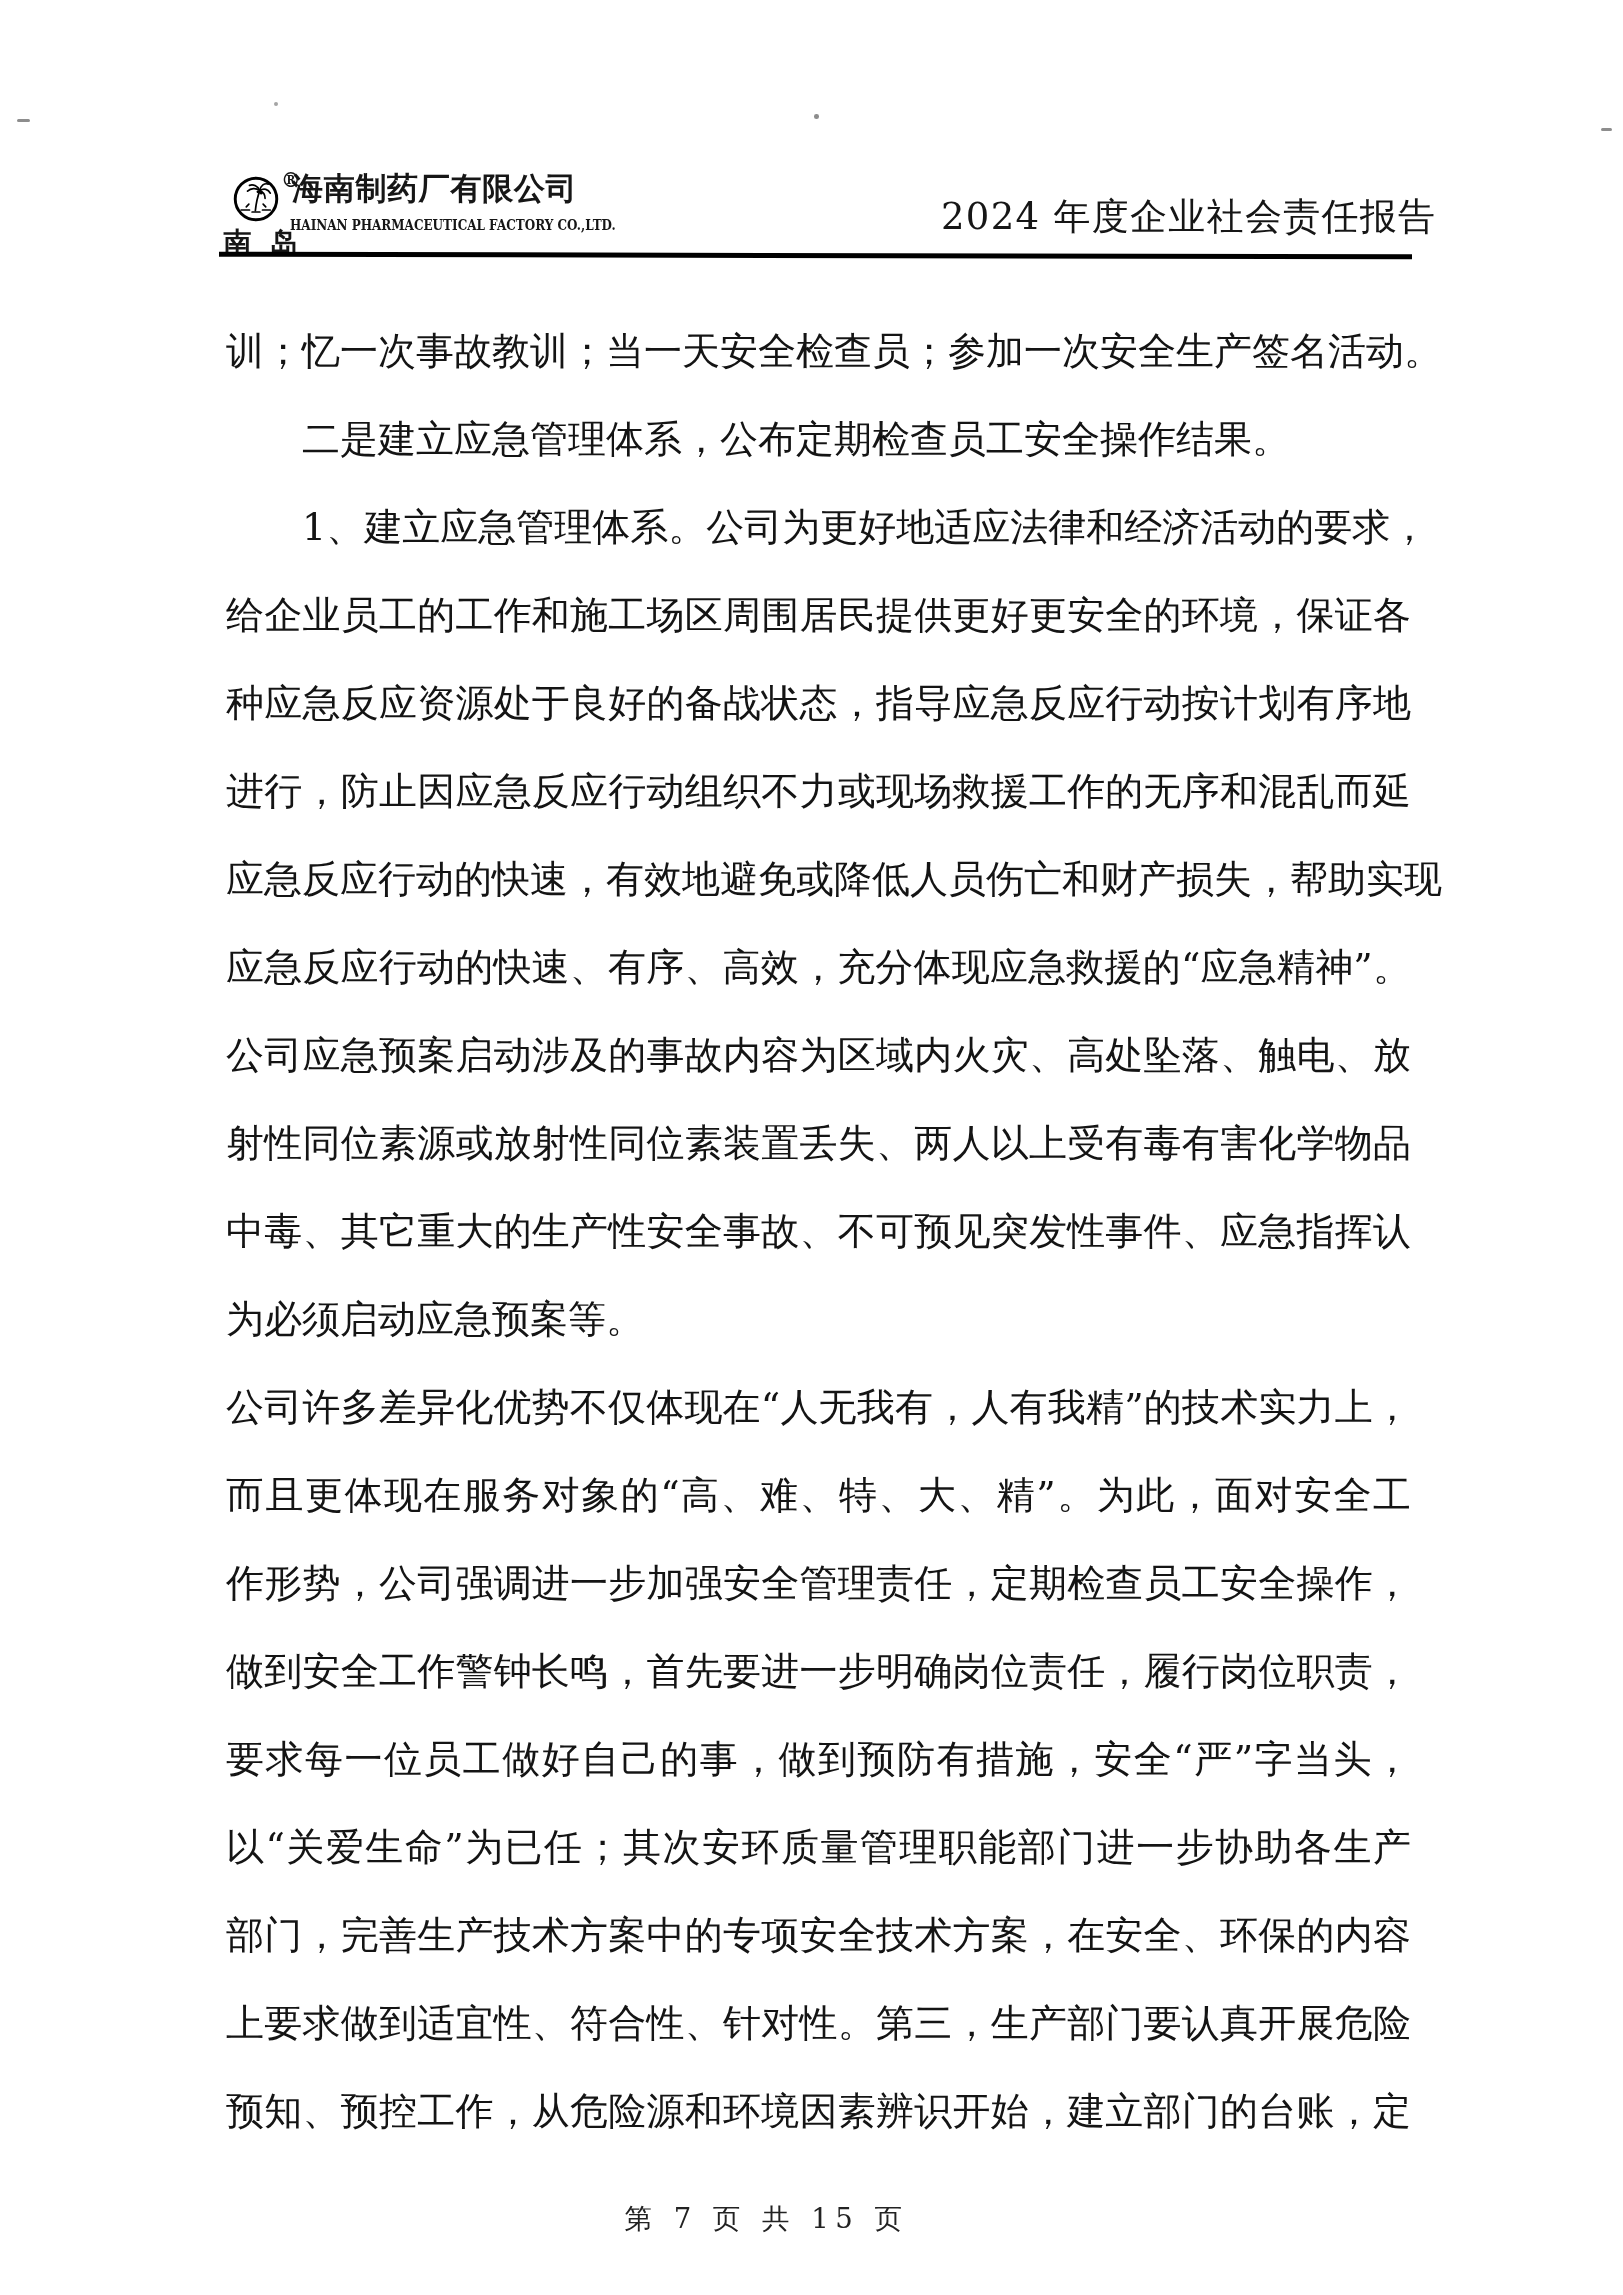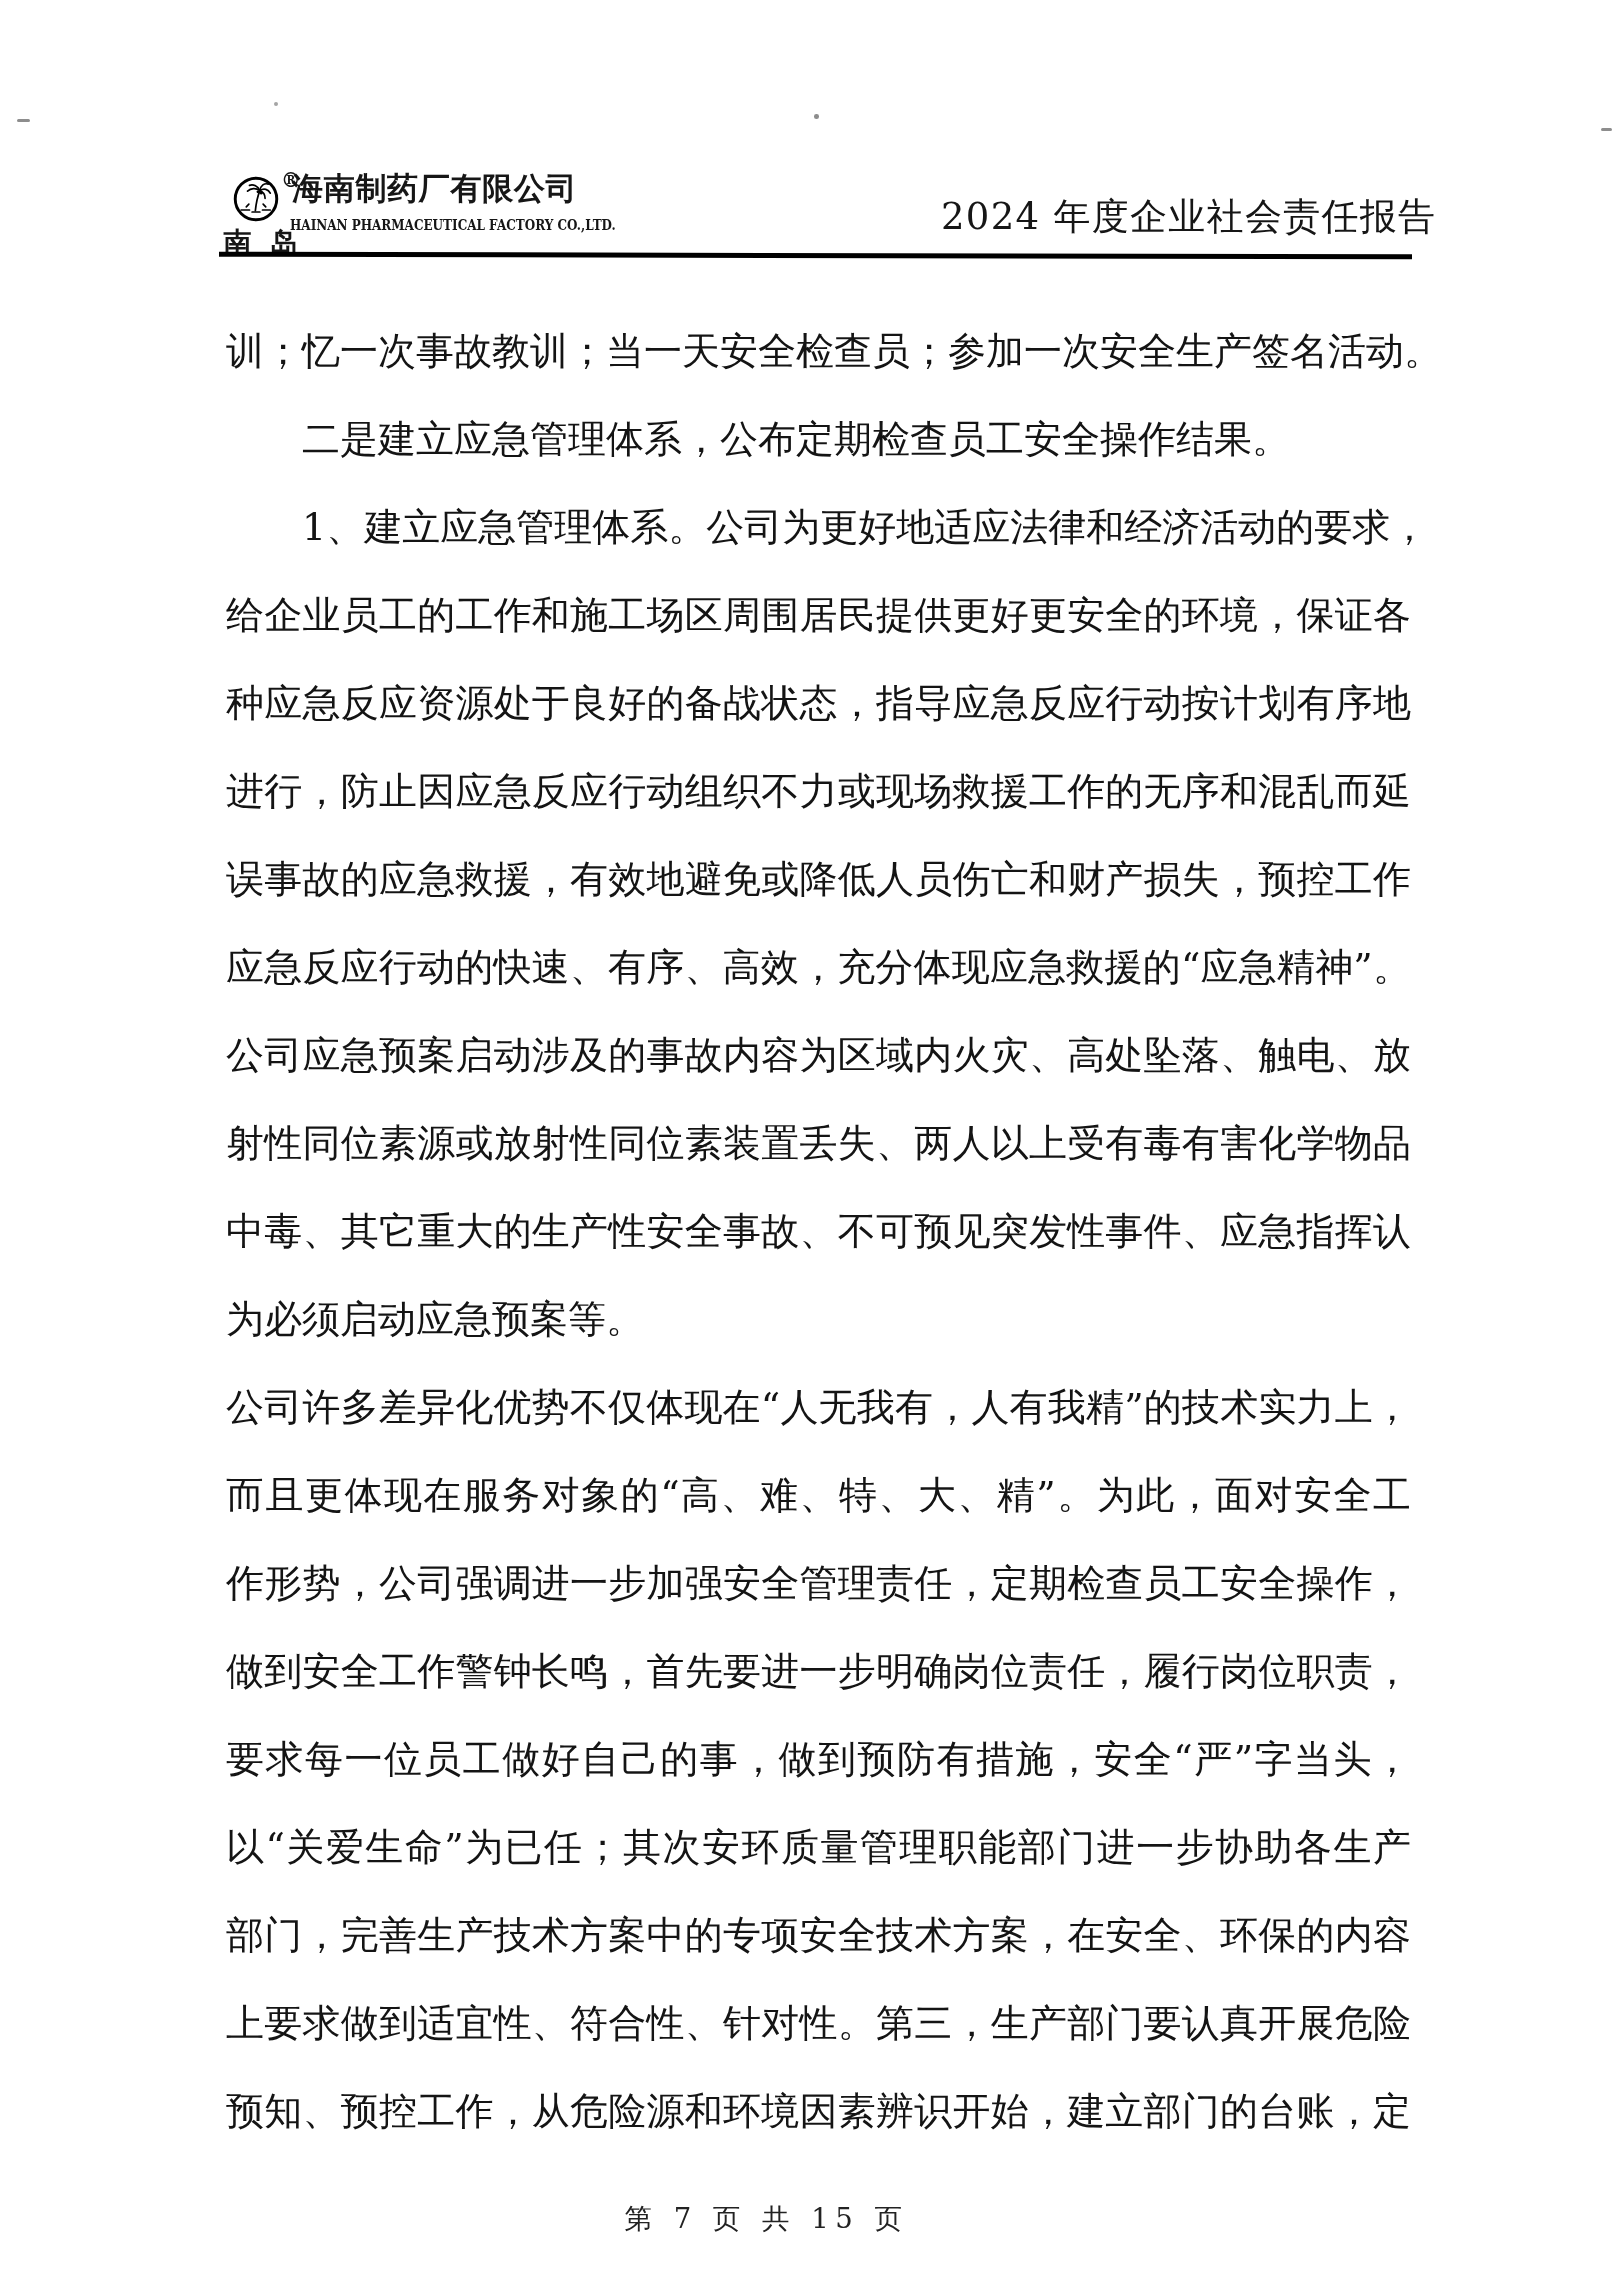--- a/index.html
+++ b/index.html
@@ -110,21 +110,21 @@
 
   <div class="header-rule"></div>
 
   <div class="body-text">
     <div class="line">训；忆一次事故教训；当一天安全检查员；参加一次安全生产签名活动。</div>
     <div class="line indent short">二是建立应急管理体系，公布定期检查员工安全操作结果。</div>
     <div class="line indent">1、建立应急管理体系。公司为更好地适应法律和经济活动的要求，</div>
     <div class="line">给企业员工的工作和施工场区周围居民提供更好更安全的环境，保证各</div>
     <div class="line">种应急反应资源处于良好的备战状态，指导应急反应行动按计划有序地</div>
     <div class="line">进行，防止因应急反应行动组织不力或现场救援工作的无序和混乱而延</div>
-    <div class="line">误事故的应急救援，有效地避免或降低人员伤亡和财产损失，预控工作</div>
+    <div class="line">应急反应行动的快速，有效地避免或降低人员伤亡和财产损失，帮助实现</div>
     <div class="line">应急反应行动的快速、有序、高效，充分体现应急救援的“应急精神”。</div>
     <div class="line">公司应急预案启动涉及的事故内容为区域内火灾、高处坠落、触电、放</div>
     <div class="line">射性同位素源或放射性同位素装置丢失、两人以上受有毒有害化学物品</div>
     <div class="line">中毒、其它重大的生产性安全事故、不可预见突发性事件、应急指挥认</div>
     <div class="line short">为必须启动应急预案等。</div>
     <div class="line">公司许多差异化优势不仅体现在“人无我有，人有我精”的技术实力上，</div>
     <div class="line">而且更体现在服务对象的“高、难、特、大、精”。为此，面对安全工</div>
     <div class="line">作形势，公司强调进一步加强安全管理责任，定期检查员工安全操作，</div>
     <div class="line">做到安全工作警钟长鸣，首先要进一步明确岗位责任，履行岗位职责，</div>
     <div class="line">要求每一位员工做好自己的事，做到预防有措施，安全“严”字当头，</div>

